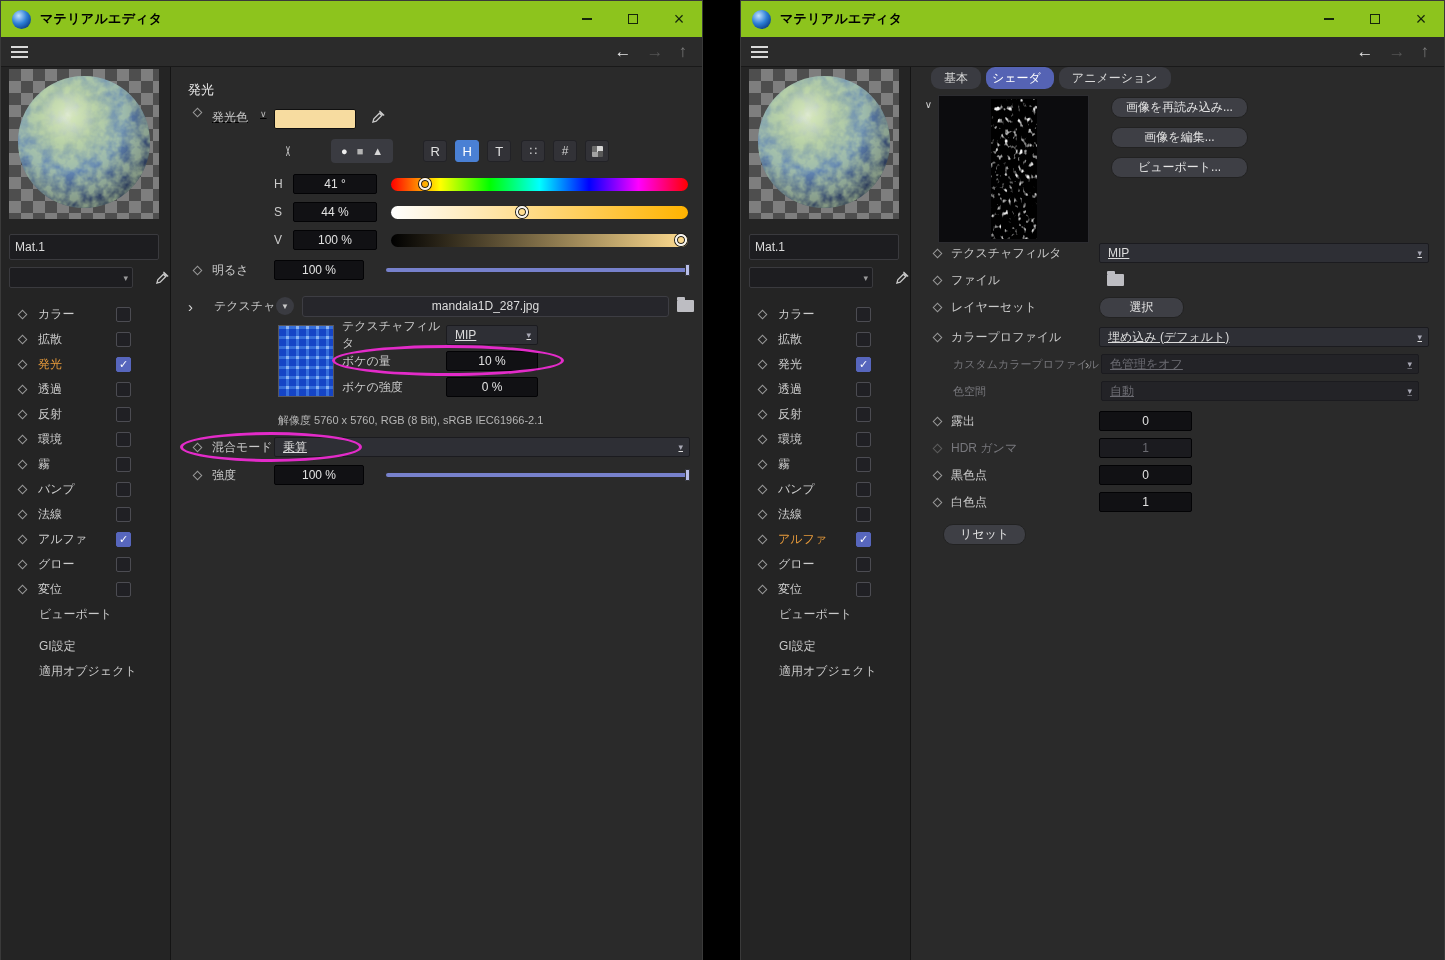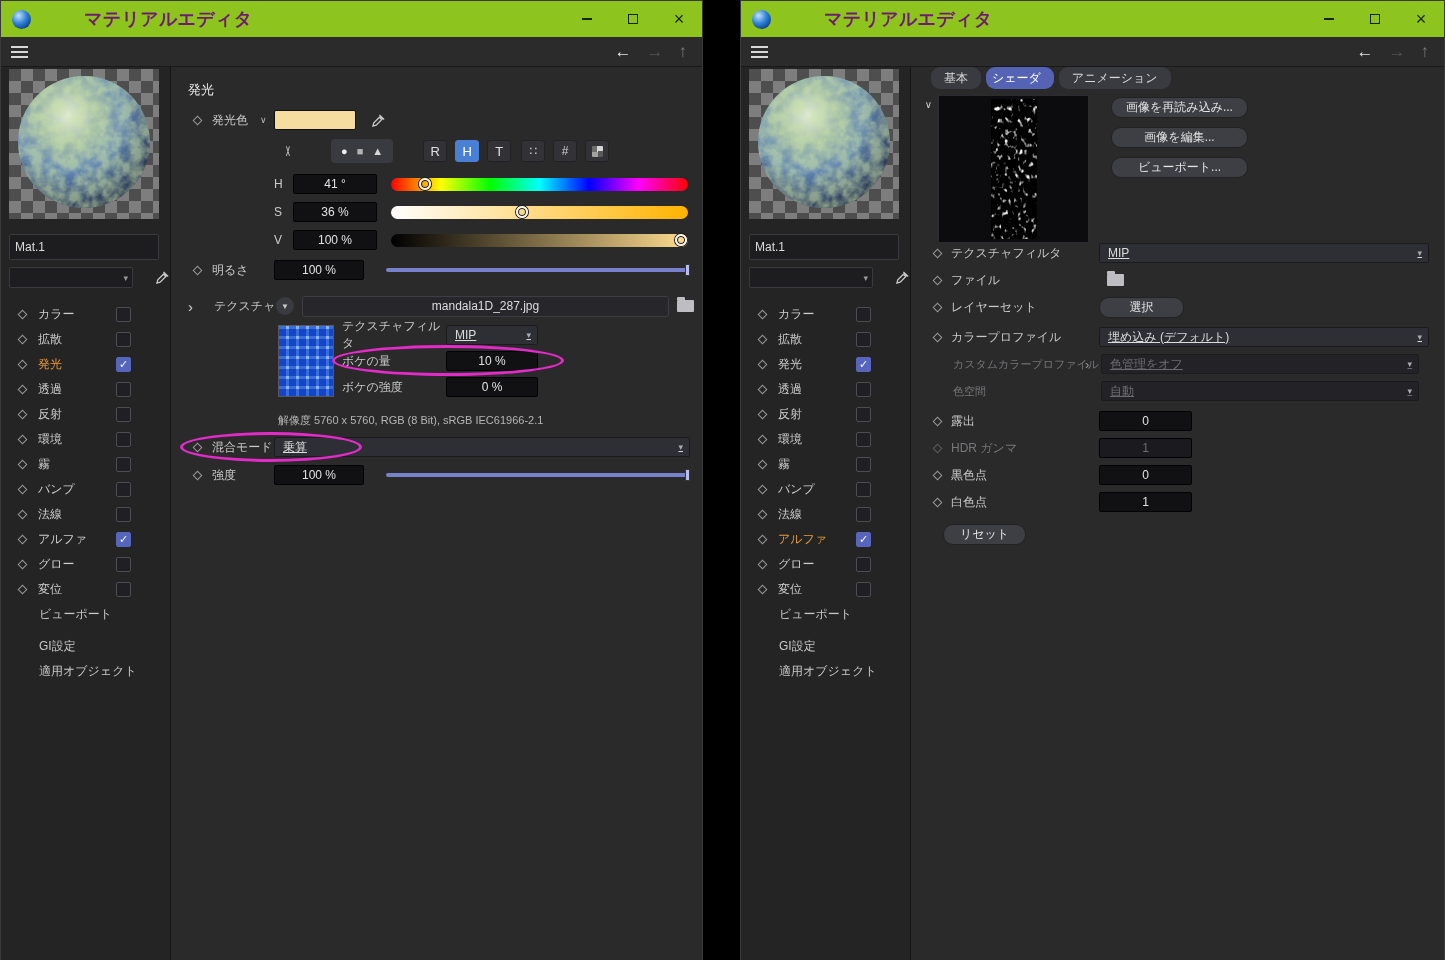--- a/index.html
+++ b/index.html
@@ -8,21 +8,21 @@
   body { position:relative; }
 
   .window { position:absolute; top:0; height:960px; background:#282828; border:1px solid #3a3a3a; }
   #win-left { left:0; width:703px; }
   #win-right { left:740px; width:705px; }
 
   
   .titlebar { height:36px; background:#8dc41d; display:flex; align-items:center; }
   .app-icon { width:19px; height:19px; border-radius:50%; margin:0 9px 0 11px; flex:none;
     background:radial-gradient(circle at 35% 30%, #bfe0ff, #2d7fd6 45%, #0c3f88 80%, #062550); }
-  .titlebar-title { flex:1; font-size:18px; color:#701a75; font-weight:bold; letter-spacing:.3px;margin-left:44px; }
+  .titlebar-title { flex:1; font-size:13px; color:#000000; font-weight:bold; letter-spacing:.3px; }
   .win-btn { width:46px; height:36px; display:inline-flex; align-items:center; justify-content:center; cursor:default; }
   .glyph-min { width:10px; height:2px; background:#15250b; display:inline-block; }
   .glyph-max { width:10px; height:10px; border:1.5px solid #15250b; display:inline-block; }
   .glyph-close { font-size:18px; color:#15250b; line-height:1; }
 
   
   .toolbar { height:30px; background:#2b2b2b; border-bottom:1px solid #191919; display:flex; align-items:center; }
   .hamburger { display:inline-flex; flex-direction:column; gap:3px; margin-left:10px; }
   .hamburger i { width:17px; height:2px; background:#d8d8d8; }
   .nav { margin-left:auto; display:inline-flex; gap:15px; padding-right:15px; font-size:17px; line-height:1; }
@@ -75,21 +75,21 @@
     font-size:12px; display:inline-flex; align-items:center; justify-content:center; flex:none; cursor:default; }
   .folder-icon { position:relative; width:17px; height:12px; background:#bdbdc2; border-radius:1px;
     display:inline-block; flex:none; }
   .folder-icon::before { content:""; position:absolute; top:-3px; left:0; width:8px; height:3px;
     background:#bdbdc2; border-radius:1px 1px 0 0; }
   .rel { position:relative; }
   .ellipse { position:absolute; border:3px solid #e32bc9; border-radius:50%; pointer-events:none; z-index:5; }
 
   
   .sec-title { font-size:13px; color:#ececec; margin:14px 0 10px 17px; }
-  .row1 { display:flex; align-items:center; height:22px; margin:0 0 8px 23px; }
+  .row1 { display:flex; height:22px; margin:0 0 8px 23px;text-decoration:underline; }
   .row1 .dm { margin-right:11px; }
   .w48 { width:48px; }
   .mini-chev { width:14px; font-size:9px; color:#b9b9b9; }
   .swatch { width:82px; height:20px; background:#f7dca0; border:1px solid #101010; border-radius:2px; }
   .eyedrop { margin-left:15px; display:inline-flex; }
 
   .picker-tools { display:flex; align-items:center; margin:0 0 10px 109px; height:24px; }
   .collapse-icon { display:inline-flex; flex-direction:column; align-items:center; width:16px; }
   .collapse-icon b { font-weight:normal; font-size:8px; line-height:5px; color:#cfcfcf; }
   .shape-group { height:24px; background:#3a3b41; border-radius:4px; display:inline-flex; align-items:center;
@@ -355,21 +355,21 @@
 
       <div class="hsv-row">
         <span class="hsv-l">H</span>
         <span class="vfield hsv-f">41 °</span>
         <span class="slider hue">
             <i class="marker" style="left:11.4%"></i>
           </span>
       </div>
       <div class="hsv-row">
         <span class="hsv-l">S</span>
-        <span class="vfield hsv-f">36 %</span>
+        <span class="vfield hsv-f">44 %</span>
         <span class="slider sat">
             <i class="marker" style="left:44%"></i>
           </span>
       </div>
       <div class="hsv-row mb8">
         <span class="hsv-l">V</span>
         <span class="vfield hsv-f">100 %</span>
         <span class="slider val">
             <i class="marker" style="left:calc(100% - 7px)"></i>
           </span>

